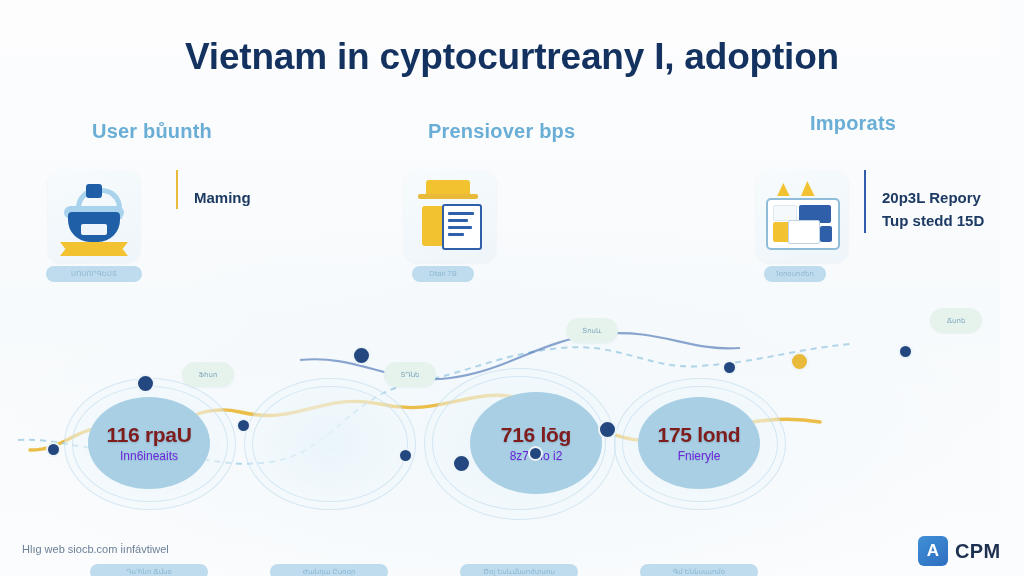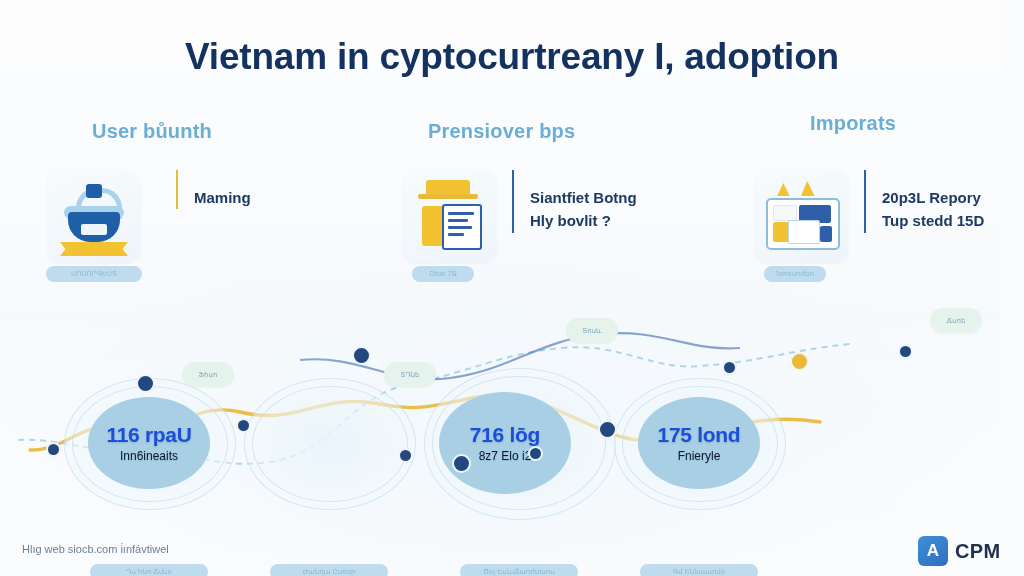--- a/index.html
+++ b/index.html
@@ -128,25 +128,25 @@
   .node .halo2{
     position:absolute;left:8px;top:8px;width:154px;height:114px;border-radius:50%;
     border:1px solid rgba(190,218,236,.6);
   }
   .node .core{
     position:absolute;left:24px;top:19px;width:122px;height:92px;border-radius:50%;
     background:#a8cfe4;
     display:flex;flex-direction:column;align-items:center;justify-content:center;
   }
   .node .val{
-    color:#1d4ed8;font-size:21px;font-weight:bold;letter-spacing:-.3px;
+    color:#7f1d1d;font-size:21px;font-weight:bold;letter-spacing:-.3px;
     text-shadow:0 1px 2px rgba(40,90,130,.25);white-space:nowrap;
   }
   .node .sub{
-    color:#0f172a;font-size:12px;margin-top:2px;white-space:nowrap;
+    color:#6d28d9;font-size:12px;margin-top:2px;white-space:nowrap;
     text-shadow:0 1px 1px rgba(40,90,130,.2);
   }
   .node .pill{
     position:absolute;left:26px;top:186px;width:118px;height:16px;border-radius:8px;
     background:#bedced;color:#8bb6d1;font-size:7px;text-align:center;line-height:16px;
     overflow:hidden;filter:blur(.5px);
   }
   .badge{
     position:absolute;width:52px;height:25px;border-radius:13px;
     background:#e6f2ec;color:#7fa8bd;font-size:7px;text-align:center;line-height:25px;
@@ -208,24 +208,20 @@
         <div class="sheetY"></div>
         <div class="sheetB">
           <i style="top:6px;width:26px;"></i>
           <i style="top:13px;width:20px;"></i>
           <i style="top:20px;width:24px;"></i>
           <i style="top:27px;width:16px;"></i>
         </div>
       </div>
       <div class="card-cap sm">Ditari 7Ջ</div>
     </div>
-    <div class="card-text blue-bar">
-      <div>Siantfiet Botng</div>
-      <div>Hly bovlit ?</div>
-    </div>
   </div>
 
   <div class="card" style="left:756px;top:170px;">
     <div class="card-icon">
       <div class="i-dash">
         <div class="roof"></div>
         <div class="screen">
           <div class="blk" style="left:5px;top:5px;width:22px;height:14px;background:#f6f9fb;border:1px solid #dbe8f2;"></div>
           <div class="blk" style="left:31px;top:5px;width:32px;height:18px;background:#2f5fa8;"></div>
           <div class="blk" style="left:5px;top:22px;width:22px;height:20px;background:#f2c230;"></div>
@@ -266,21 +262,21 @@
 
     <div class="node" style="left:244px;top:78px;">
       <div class="halo"></div>
       <div class="halo2"></div>
       <div class="pill">Ժանդա Ըսռօր</div>
     </div>
 
     <div class="node" style="left:424px;top:68px;width:190px;height:150px;">
       <div class="halo" style="width:190px;height:150px;"></div>
       <div class="halo2" style="width:172px;height:132px;"></div>
-      <div class="core" style="left:15px;top:24px;width:132px;height:102px;text-align:right;">
+      <div class="core" style="left:46px;top:24px;width:132px;height:102px;text-align:right;">
         <div class="val">716 lōg</div>
         <div class="sub">8z7 Elo i2</div>
       </div>
       <div class="pill" style="left:36px;top:196px;">Ծօլ Եսևմնսոժտսոս</div>
     </div>
 
     <div class="node" style="left:614px;top:78px;">
       <div class="halo"></div>
       <div class="halo2"></div>
       <div class="core">

